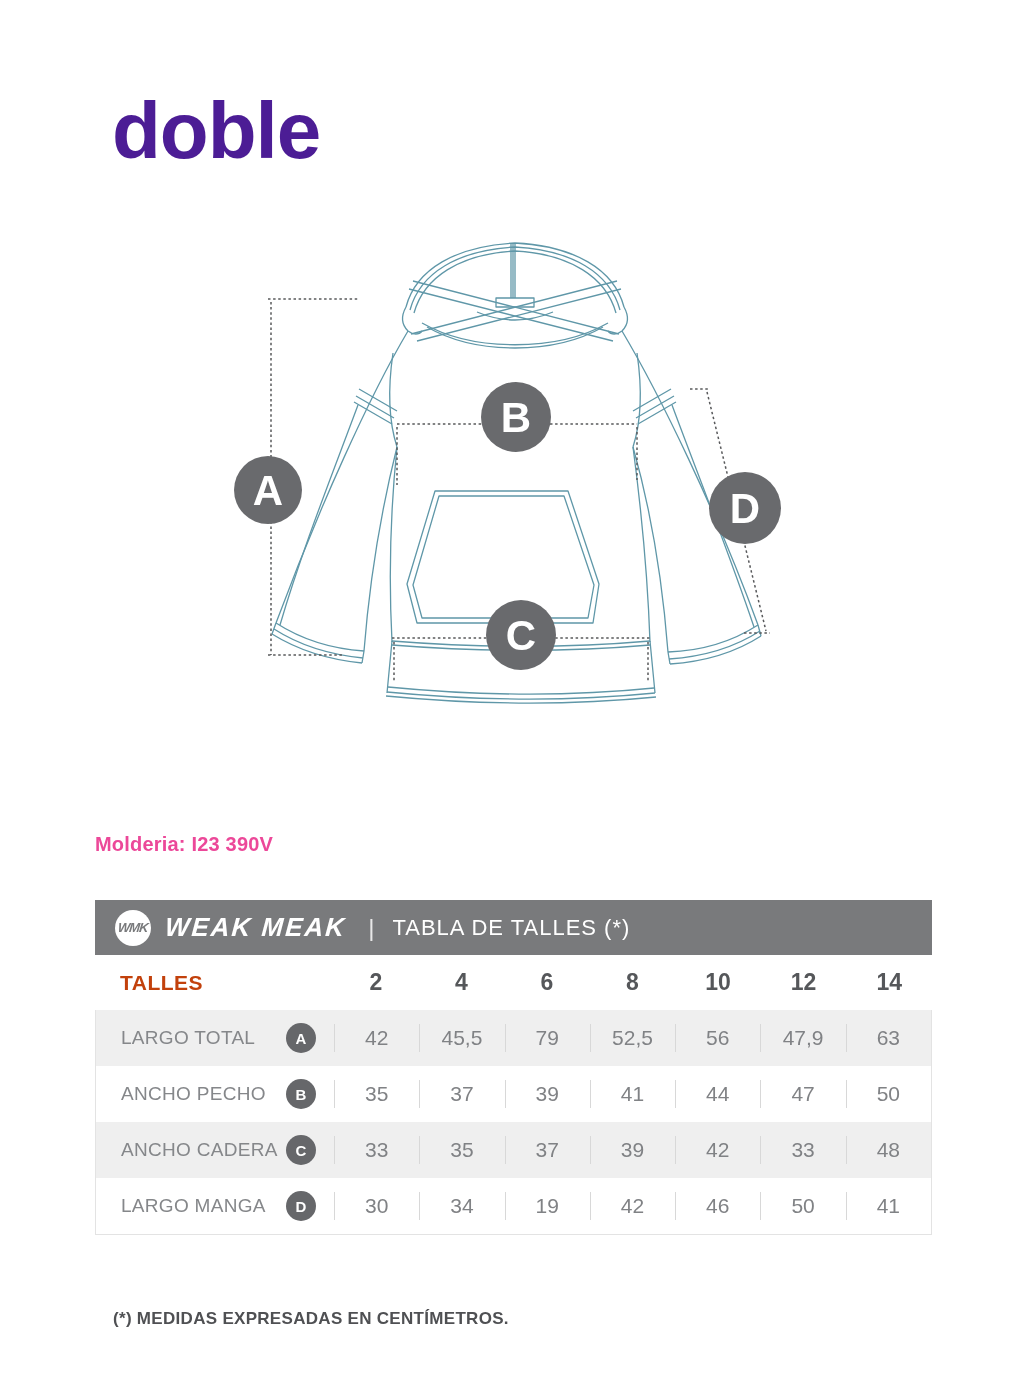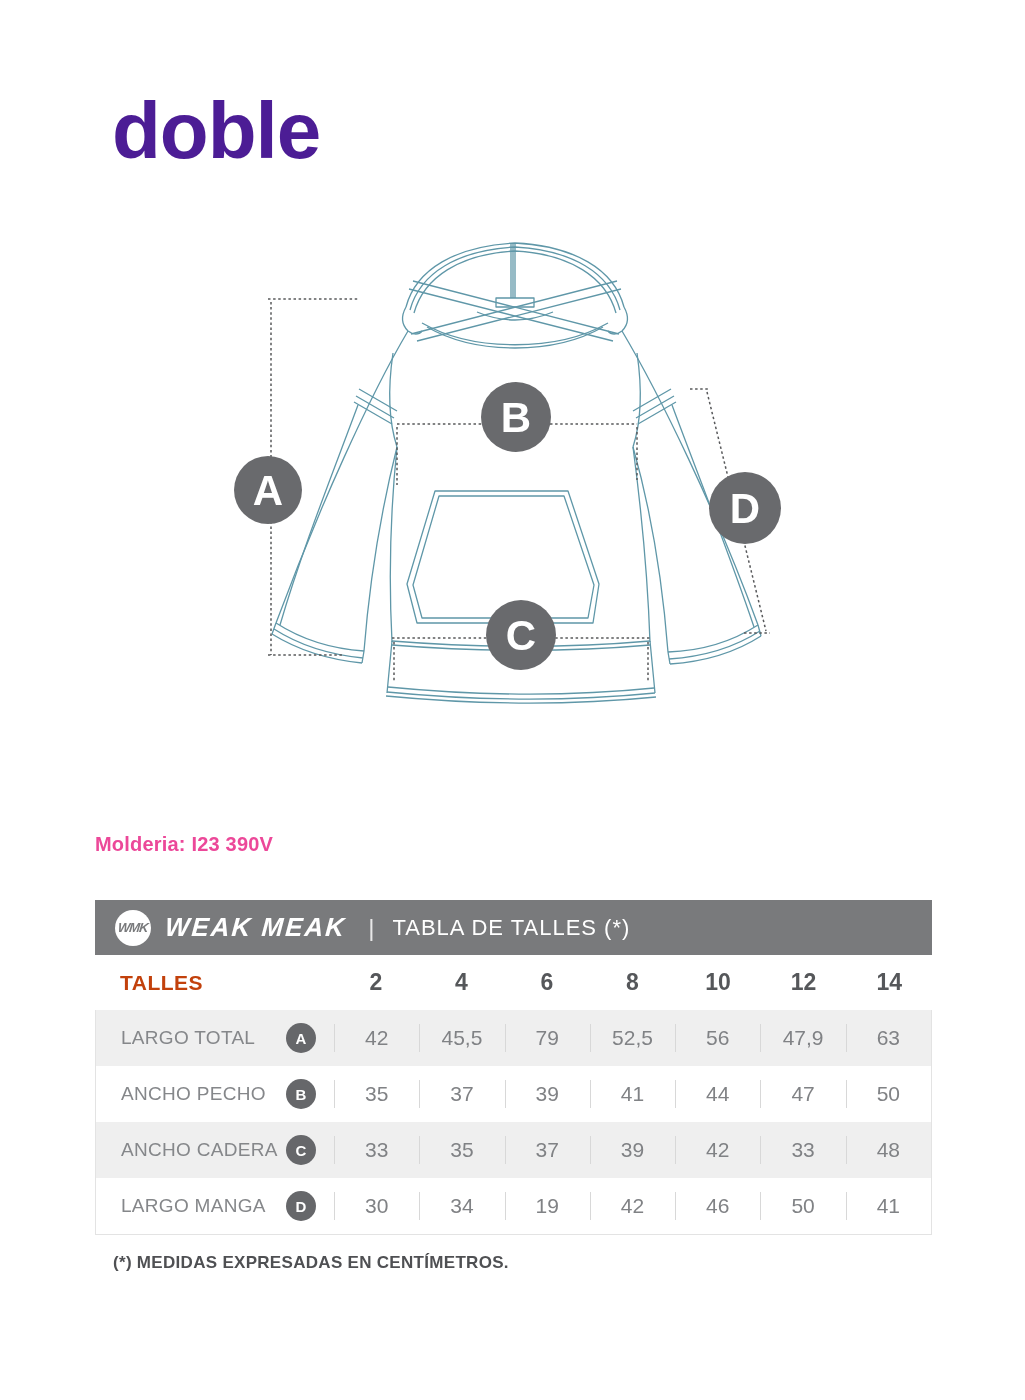--- a/index.html
+++ b/index.html
@@ -29,21 +29,21 @@
 
   .data-rows{border:1px solid #e3e3e3;border-top:none;}
   .data-row{box-sizing:border-box;}
   .data-row.alt{background:#efefef;}
   .label-cell{display:flex;align-items:center;justify-content:space-between;padding-left:25px;padding-right:18px;}
   .row-label{font-size:19px;color:#85878a;letter-spacing:.3px;}
   .letter-badge{width:30px;height:30px;border-radius:50%;background:#66676a;color:#fff;font-weight:bold;font-size:15px;display:flex;align-items:center;justify-content:center;flex:0 0 auto;}
   .value-cell{position:relative;text-align:center;font-size:21px;color:#808285;height:100%;display:flex;align-items:center;justify-content:center;}
   .value-cell::before{content:"";position:absolute;left:0;top:50%;transform:translateY(-50%);width:1px;height:28px;background:#d8d8d8;}
 
-  .footnote{position:absolute;left:113px;top:1253px;font-size:17px;font-weight:bold;color:#4f5053;letter-spacing:.3px;}
+  .footnote{position:absolute;left:113px;top:1309px;font-size:17px;font-weight:bold;color:#4f5053;letter-spacing:.3px;}
 </style>
 </head>
 <body>
 
 <div class="page-title">
   <div class="t2">doble</div>
 </div>
 
 <div class="diagram">
   <svg width="570" height="490" viewBox="0 0 570 490">

